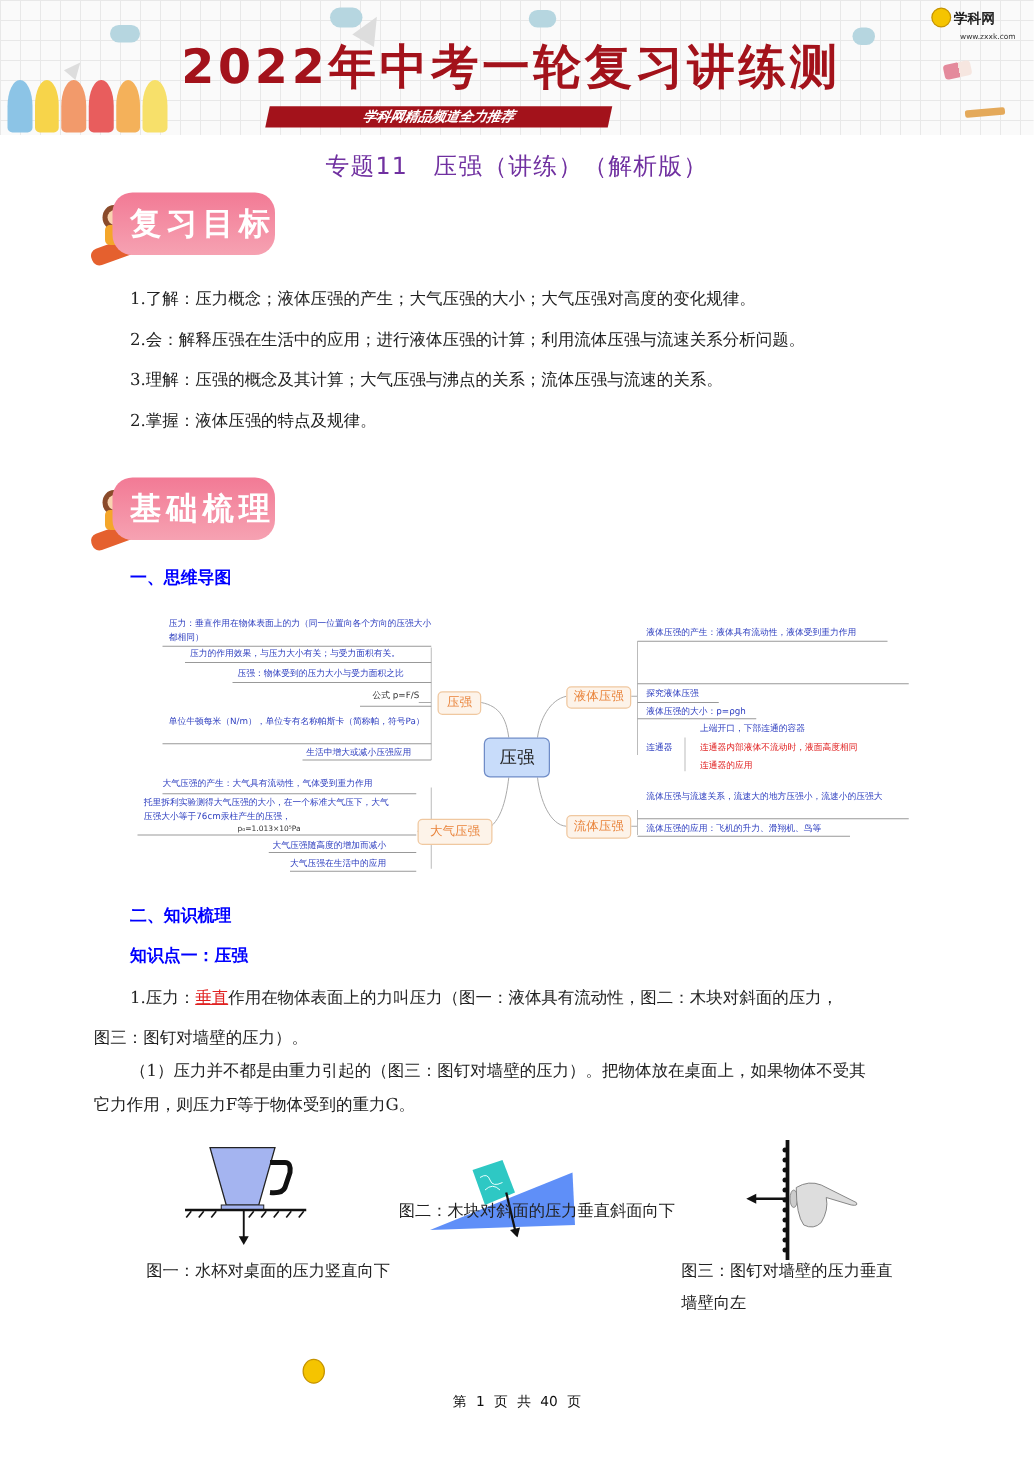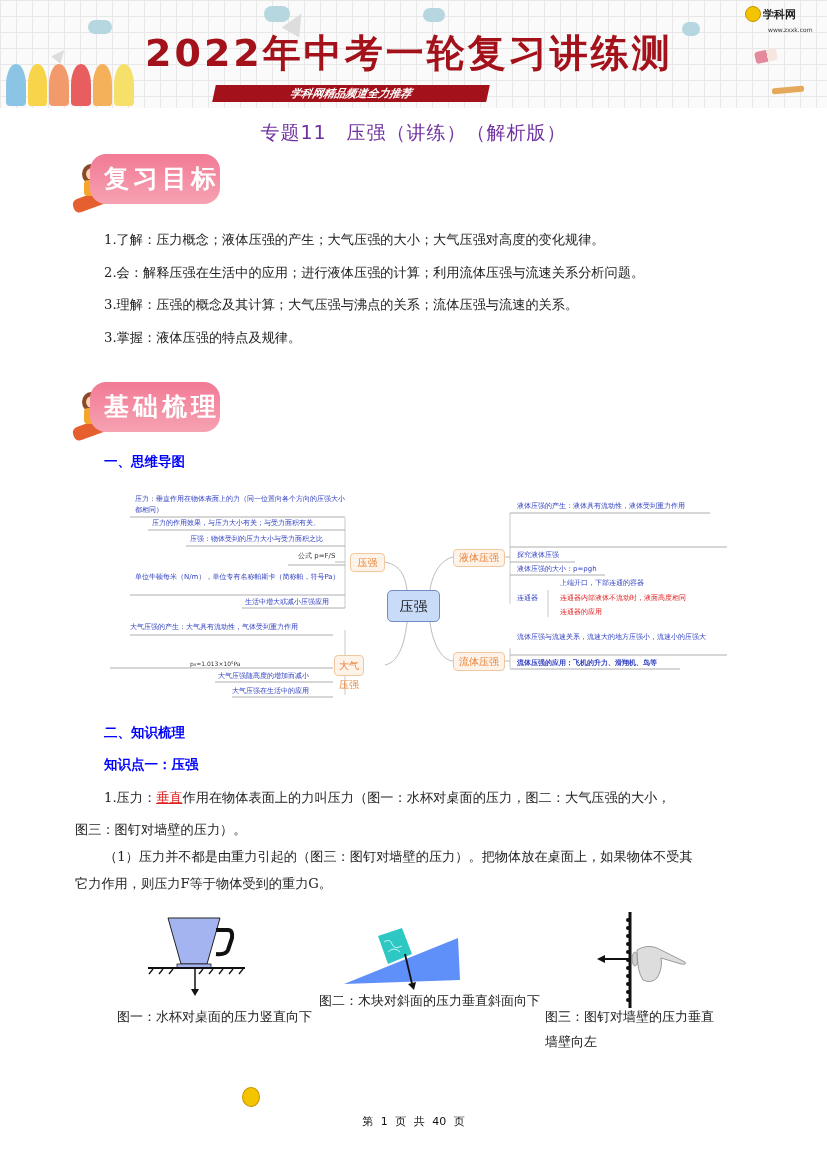--- a/index.html
+++ b/index.html
@@ -106,21 +106,21 @@
     <div class="hair"></div>
     <div class="face"></div>
     <div class="body"></div>
 </div>
 <div class="badge" style="top:154px;">复习目标</div>
 
 <div class="goals">
   <div class="goal">1.了解：压力概念；液体压强的产生；大气压强的大小；大气压强对高度的变化规律。</div>
   <div class="goal">2.会：解释压强在生活中的应用；进行液体压强的计算；利用流体压强与流速关系分析问题。</div>
   <div class="goal">3.理解：压强的概念及其计算；大气压强与沸点的关系；流体压强与流速的关系。</div>
-  <div class="goal">3.掌握：液体压强的特点及规律。</div>
+  <div class="goal">2.掌握：液体压强的特点及规律。</div>
 </div>
 
 <div class="badge-girl" style="left:72px;top:390px;">
   <div class="pen"></div>
     <div class="hair"></div>
     <div class="face"></div>
     <div class="body"></div>
 </div>
 <div class="badge" style="top:382px;">基础梳理</div>
 
@@ -168,46 +168,47 @@
 
   <div class="mm-text" style="left:135px;top:494px;width:210px;">压力：垂直作用在物体表面上的力（同一位置向各个方向的压强大小都相同）</div>
   <div class="mm-text" style="left:152px;top:518px;">压力的作用效果，与压力大小有关；与受力面积有关。</div>
   <div class="mm-text" style="left:190px;top:534px;">压强：物体受到的压力大小与受力面积之比</div>
   <div class="mm-text" style="left:298px;top:551px;color:#333;">公式 p=F/S</div>
   <div class="mm-text" style="left:135px;top:572px;width:205px;">单位牛顿每米（N/m），单位专有名称帕斯卡（简称帕，符号Pa）</div>
   <div class="mm-text" style="left:245px;top:597px;">生活中增大或减小压强应用</div>
   <div class="mm-node" style="left:350px;top:553px;width:35px;height:19px;line-height:17px;">压强</div>
 
   <div class="mm-text" style="left:130px;top:622px;">大气压强的产生：大气具有流动性，气体受到重力作用</div>
+  <div class="mm-text" style="left:115px;top:637px;width:200px;">托里拆利实验测得大气压强的大小，在一个标准大气压下，大气压强大小等于76cm汞柱产生的压强，</div>
   <div class="mm-text" style="left:190px;top:658px;color:#333;font-size:6px;">p₀=1.013×10⁵Pa</div>
   <div class="mm-text" style="left:218px;top:671px;">大气压强随高度的增加而减小</div>
   <div class="mm-text" style="left:232px;top:686px;">大气压强在生活中的应用</div>
-  <div class="mm-node" style="left:334px;top:655px;width:30px;height:21px;line-height:19px;">大气压强</div>
+  <div class="mm-node" style="left:334px;top:655px;width:60px;height:21px;line-height:19px;">大气压强</div>
 
   <div class="mm-center">压强</div>
 
   <div class="mm-node" style="left:453px;top:549px;width:52px;height:18px;line-height:16px;">液体压强</div>
   <div class="mm-text" style="left:517px;top:501px;">液体压强的产生：液体具有流动性，液体受到重力作用</div>
   <div class="mm-text" style="left:517px;top:550px;">探究液体压强</div>
   <div class="mm-text" style="left:517px;top:564px;">液体压强的大小：p=ρgh</div>
   <div class="mm-text" style="left:517px;top:593px;">连通器</div>
   <div class="mm-text" style="left:560px;top:578px;">上端开口，下部连通的容器</div>
   <div class="mm-text mm-red" style="left:560px;top:593px;">连通器内部液体不流动时，液面高度相同</div>
   <div class="mm-text mm-red" style="left:560px;top:607px;">连通器的应用</div>
 
   <div class="mm-node" style="left:453px;top:652px;width:52px;height:19px;line-height:17px;">流体压强</div>
   <div class="mm-text" style="left:517px;top:632px;width:210px;">流体压强与流速关系，流速大的地方压强小，流速小的压强大</div>
-  <div class="mm-text" style="left:517px;top:658px;font-weight:bold;">流体压强的应用：飞机的升力、滑翔机、鸟等</div>
+  <div class="mm-text" style="left:517px;top:658px;">流体压强的应用：飞机的升力、滑翔机、鸟等</div>
 </div>
 
 <div class="h-blue" style="top:724px;">二、知识梳理</div>
 <div class="h-blue" style="top:756px;">知识点一：压强</div>
 
 <div class="para" style="left:104px;top:789px;">
-  <span>1.压力：</span><span class="red-u">垂直</span><span>作用在物体表面上的力叫压力（图一：水杯对桌面的压力，图二：大气压强的大小，</span>
+  <span>1.压力：</span><span class="red-u">垂直</span><span>作用在物体表面上的力叫压力（图一：液体具有流动性，图二：木块对斜面的压力，</span>
 </div>
 <div class="para" style="left:75px;top:821px;">图三：图钉对墙壁的压力）。</div>
 <div class="para" style="left:104px;top:848px;">（1）压力并不都是由重力引起的（图三：图钉对墙壁的压力）。把物体放在桌面上，如果物体不受其</div>
 <div class="para" style="left:75px;top:875px;">它力作用，则压力F等于物体受到的重力G。</div>
 
 <svg class="fig" style="left:145px;top:912px;" width="110" height="85">
   <polygon points="23,6 75,6 62,52 36,52" fill="#a4b4f0" stroke="#222" stroke-width="1"></polygon>
   <path d="M71,18 h12 q5,0 4,8 l-4,12 q-2,5 -12,4" fill="none" stroke="#111" stroke-width="4"></path>
   <rect x="32" y="52" width="34" height="4" fill="#a4b4f0" stroke="#222" stroke-width="0.8"></rect>
   <line x1="3" y1="56" x2="100" y2="56" stroke="#111" stroke-width="2"></line>
@@ -248,20 +249,20 @@
       <circle cx="33" cy="82" r="2"></circle>
       <circle cx="33" cy="90" r="2"></circle>
   </g>
   <line x1="8" y1="49" x2="35" y2="49" stroke="#111" stroke-width="2"></line>
   <polygon points="2,49 10,45 10,53" fill="#111"></polygon>
   <ellipse cx="40" cy="49" rx="3" ry="7" fill="#ccc" stroke="#777" stroke-width="0.6"></ellipse>
   <path d="M42,40 q10,-6 20,-2 l28,14 q2,3 -4,2 l-20,-6 q2,10 -4,20 q-6,6 -14,2 q-6,-8 -6,-30 z" fill="#ddd" stroke="#777" stroke-width="0.7"></path>
 </svg>
 
 <div class="caption" style="left:117px;top:1008px;">图一：水杯对桌面的压力竖直向下</div>
-<div class="caption" style="left:319px;top:992px;">图二：木块对斜面的压力垂直斜面向下</div>
+<div class="caption" style="left:319px;top:960px;">图二：木块对斜面的压力垂直斜面向下</div>
 <div class="caption" style="left:545px;top:1008px;">图三：图钉对墙壁的压力垂直</div>
 <div class="caption" style="left:545px;top:1033px;">墙壁向左</div>
 
 <div class="footer-note">
   <div class="footer-face"></div>
 </div>
 <div class="page-num">第 1 页 共 40 页</div>
 
 </body></html>

